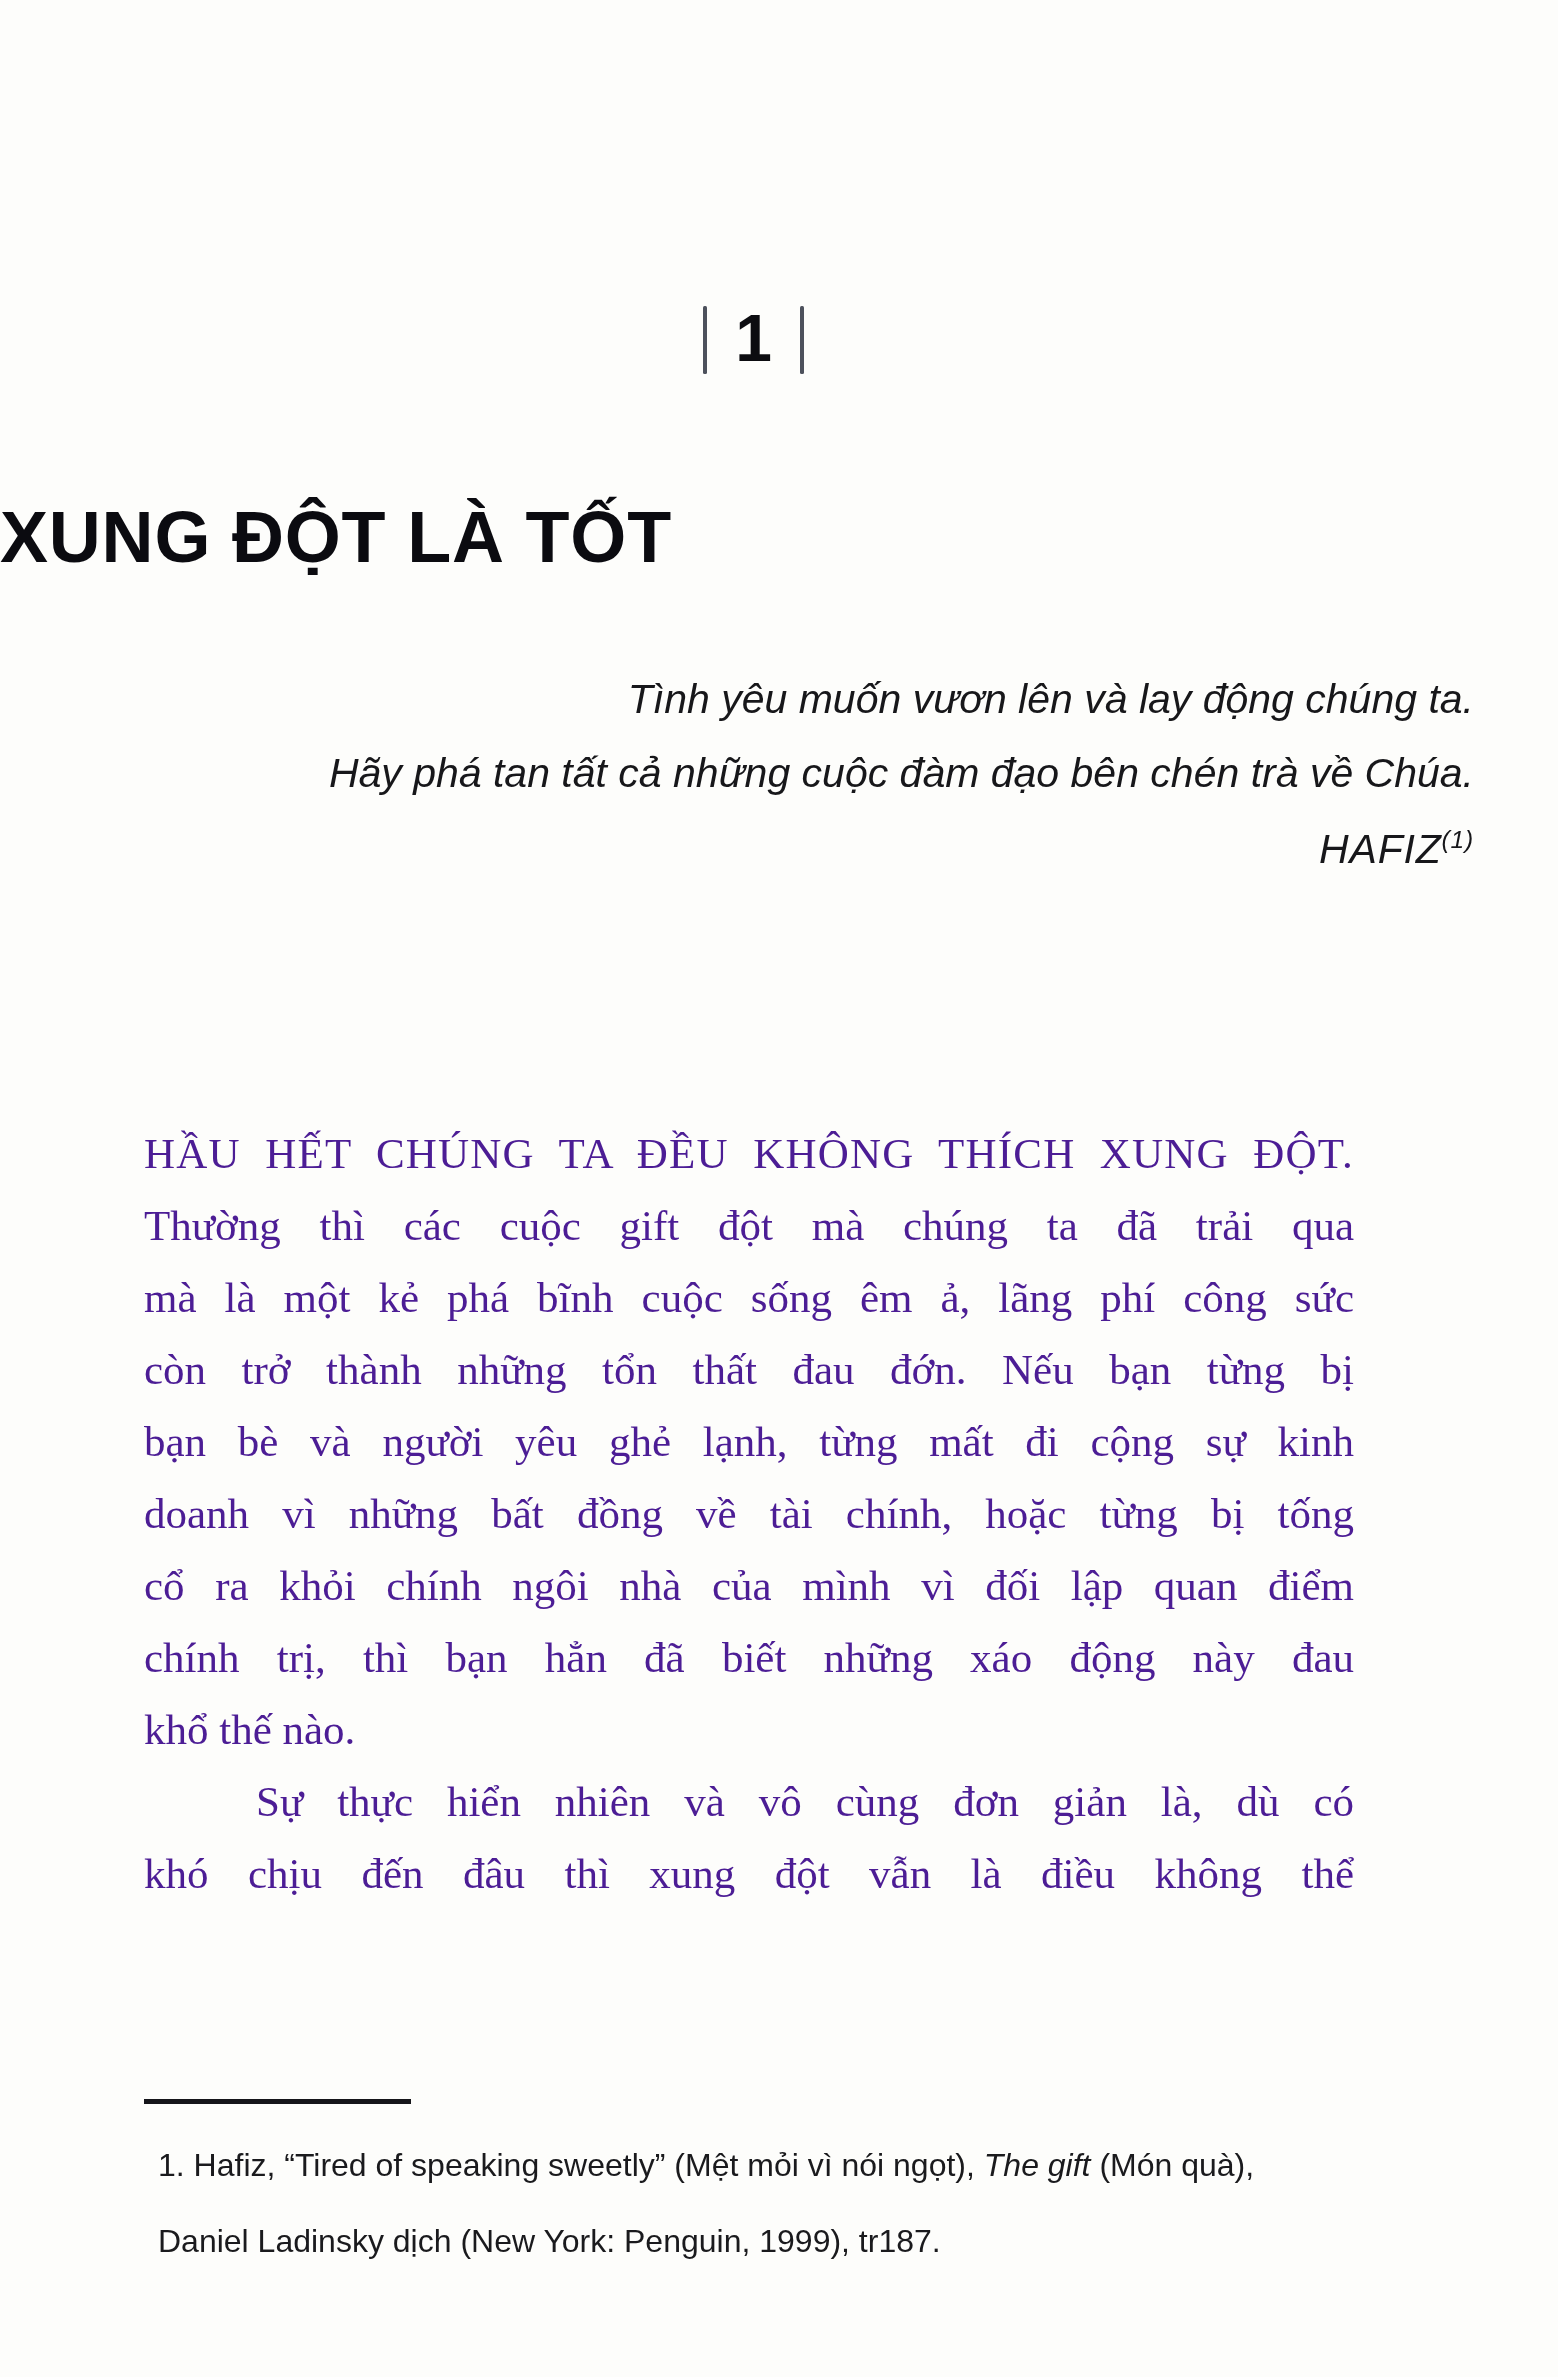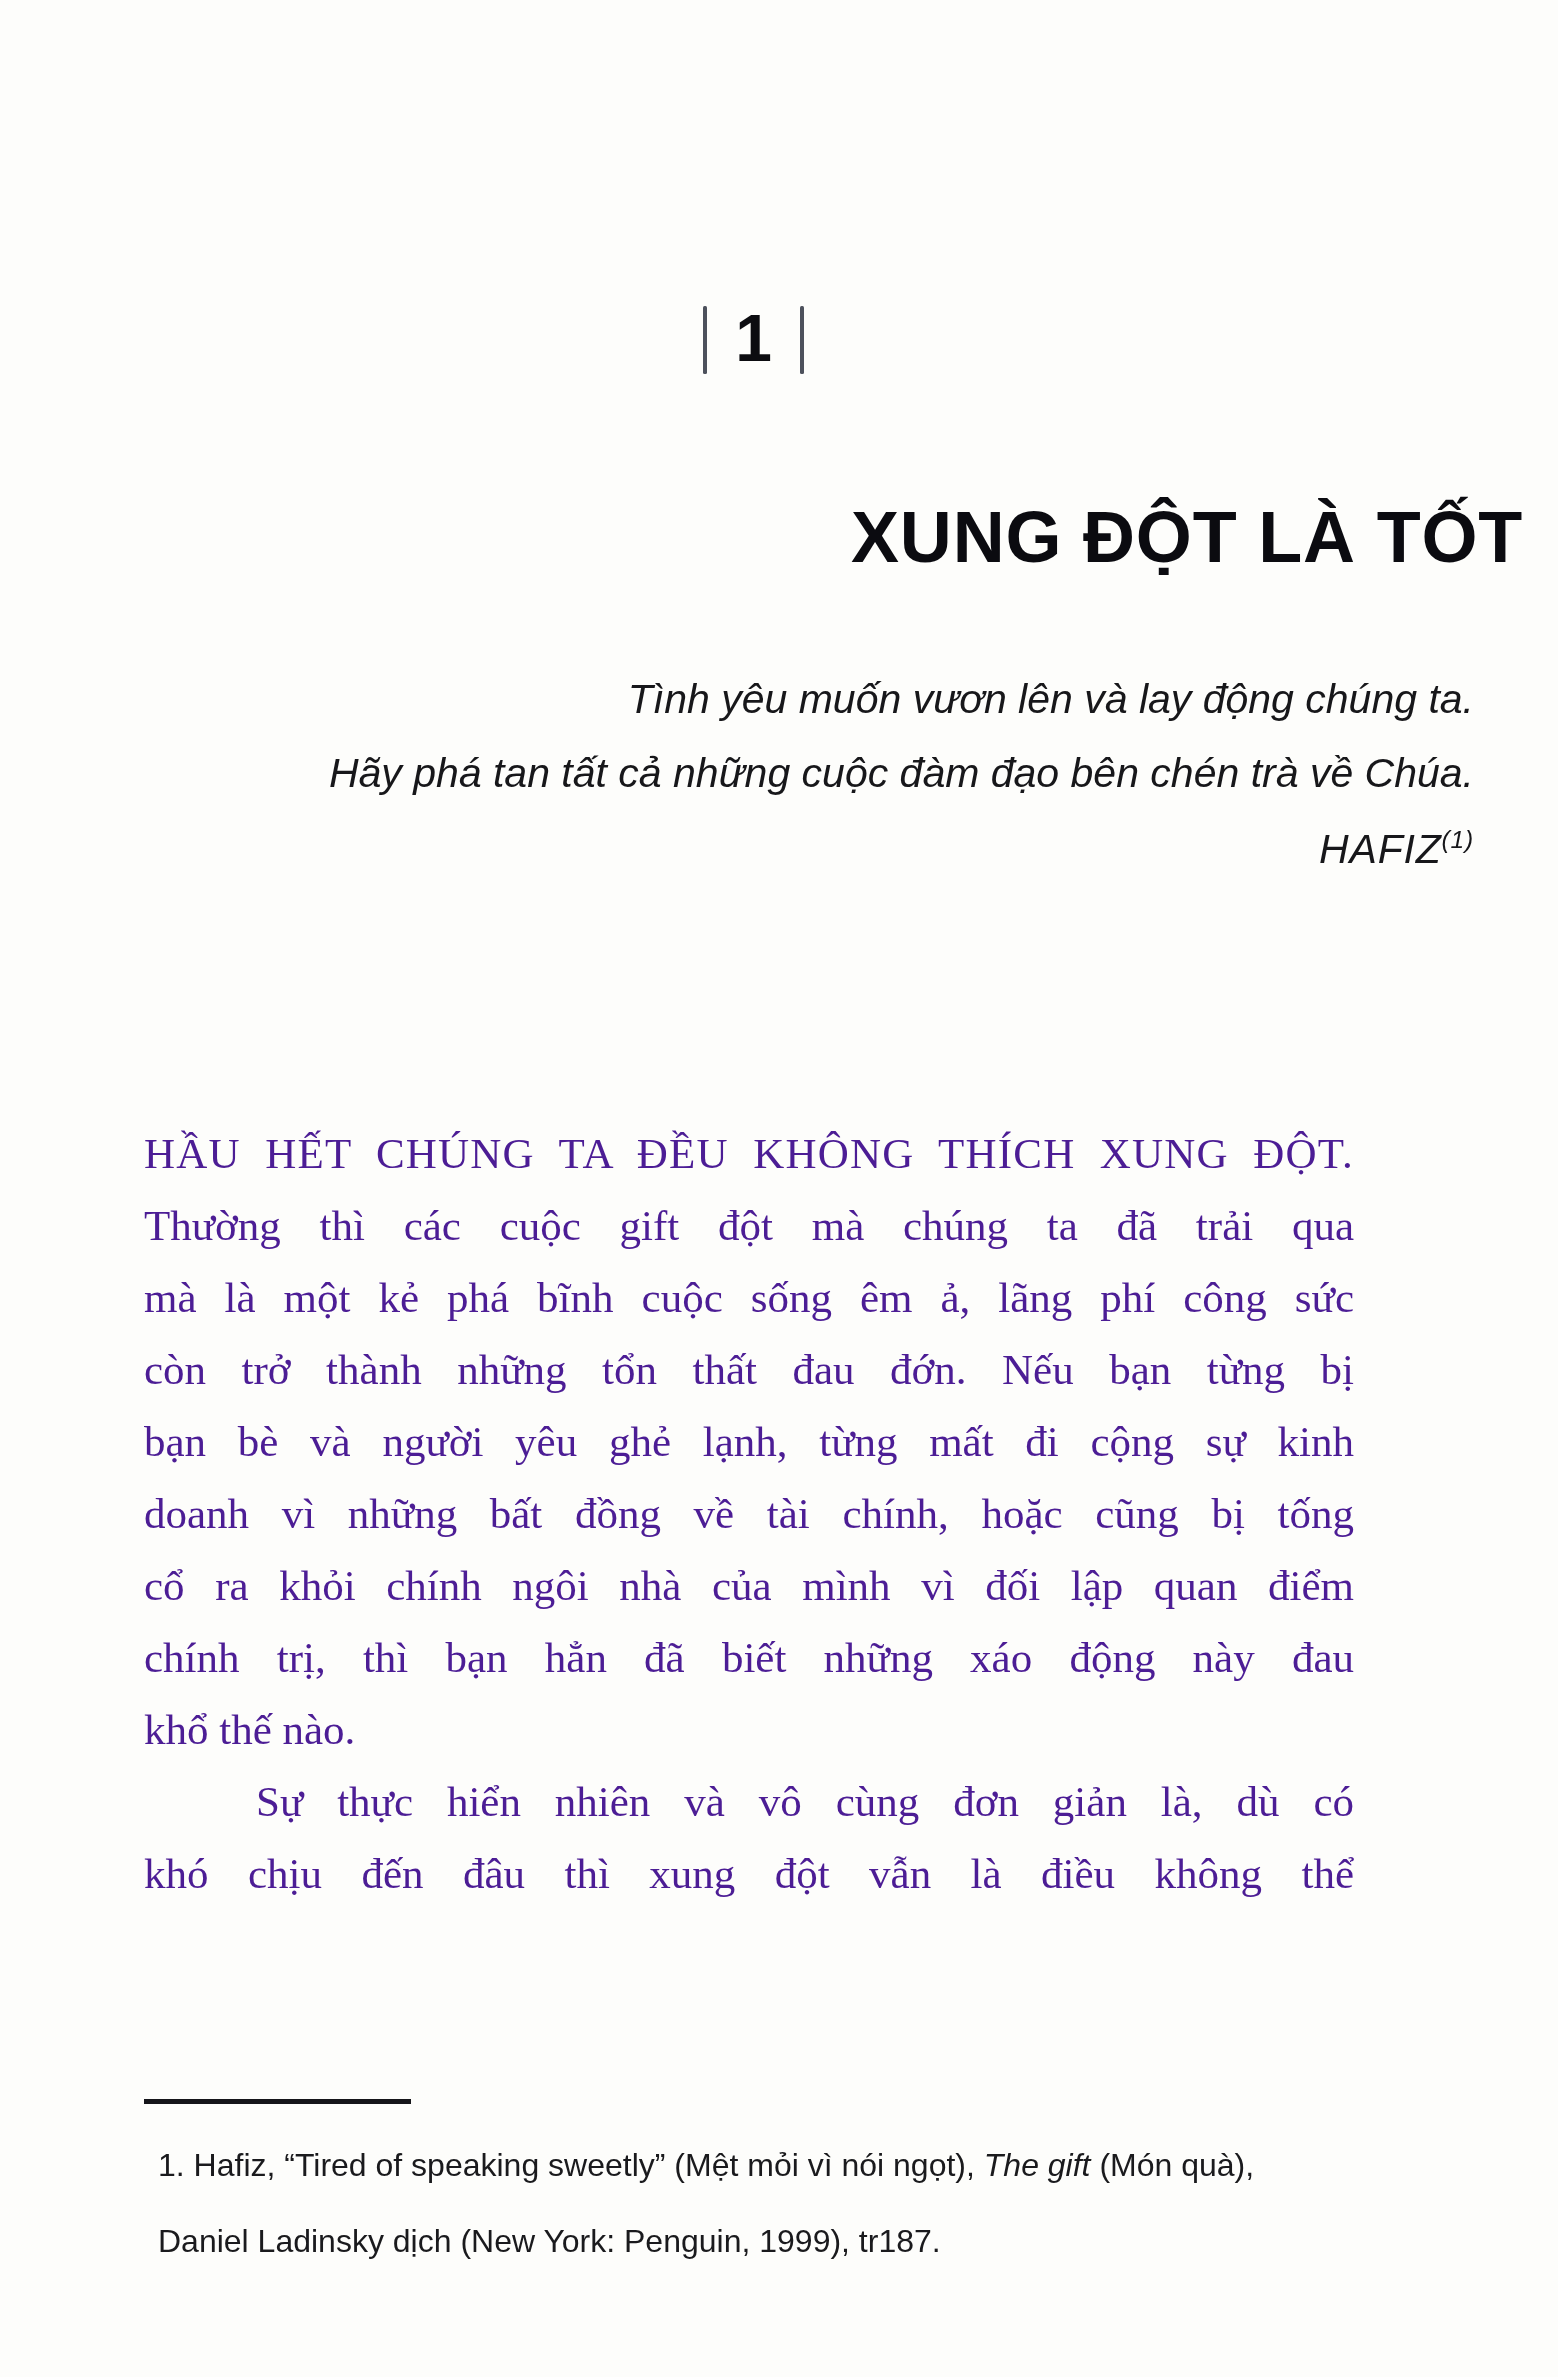--- a/index.html
+++ b/index.html
@@ -25,21 +25,21 @@
   }
   .chapter-num {
     font-family: "Liberation Sans", sans-serif;
     font-weight: bold; font-size: 66px; line-height: 68px;
     color: #0c0c10; transform: translateY(-2.3px);
   }
 
   
   .title {
     position: absolute; top: 496px; left: 0; width: 1523px;
-    text-align: right;
+    text-align: left;
     font-family: "Liberation Sans", sans-serif;
     font-weight: bold; font-size: 72px; letter-spacing: 0.8px;
     color: #0b0b10; margin: 0;
   }
 
   
   .epigraph {
     position: absolute; top: 662px; left: 83px; width: 1391px;
     text-align: right;
     font-family: "Liberation Sans", sans-serif;
@@ -97,21 +97,21 @@
       <span>HAFIZ</span><sup>(1)</sup>
     </div>
   </div>
 
   <div class="body-text">
       <div class="line caps">HẦU HẾT CHÚNG TA ĐỀU KHÔNG THÍCH XUNG ĐỘT.</div>
       <div class="line">Thường thì các cuộc gift đột mà chúng ta đã trải qua</div>
       <div class="line">mà là một kẻ phá bĩnh cuộc sống êm ả, lãng phí công sức</div>
       <div class="line">còn trở thành những tổn thất đau đớn. Nếu bạn từng bị</div>
       <div class="line">bạn bè và người yêu ghẻ lạnh, từng mất đi cộng sự kinh</div>
-      <div class="line">doanh vì những bất đồng về tài chính, hoặc cũng bị tống</div>
+      <div class="line">doanh vì những bất đồng về tài chính, hoặc từng bị tống</div>
       <div class="line">cổ ra khỏi chính ngôi nhà của mình vì đối lập quan điểm</div>
       <div class="line">chính trị, thì bạn hẳn đã biết những xáo động này đau</div>
       <div class="line plain">khổ thế nào.</div>
       <div class="line indent">Sự thực hiển nhiên và vô cùng đơn giản là, dù có</div>
       <div class="line">khó chịu đến đâu thì xung đột vẫn là điều không thể</div>
     </div>
 
   <div class="fn-rule"></div>
   <div class="footnote">
       <div class="fn-line"><span>1. Hafiz, “Tired of speaking sweetly” (Mệt mỏi vì nói ngọt), </span><span class="it">The gift</span><span> (Món quà),</span></div>

